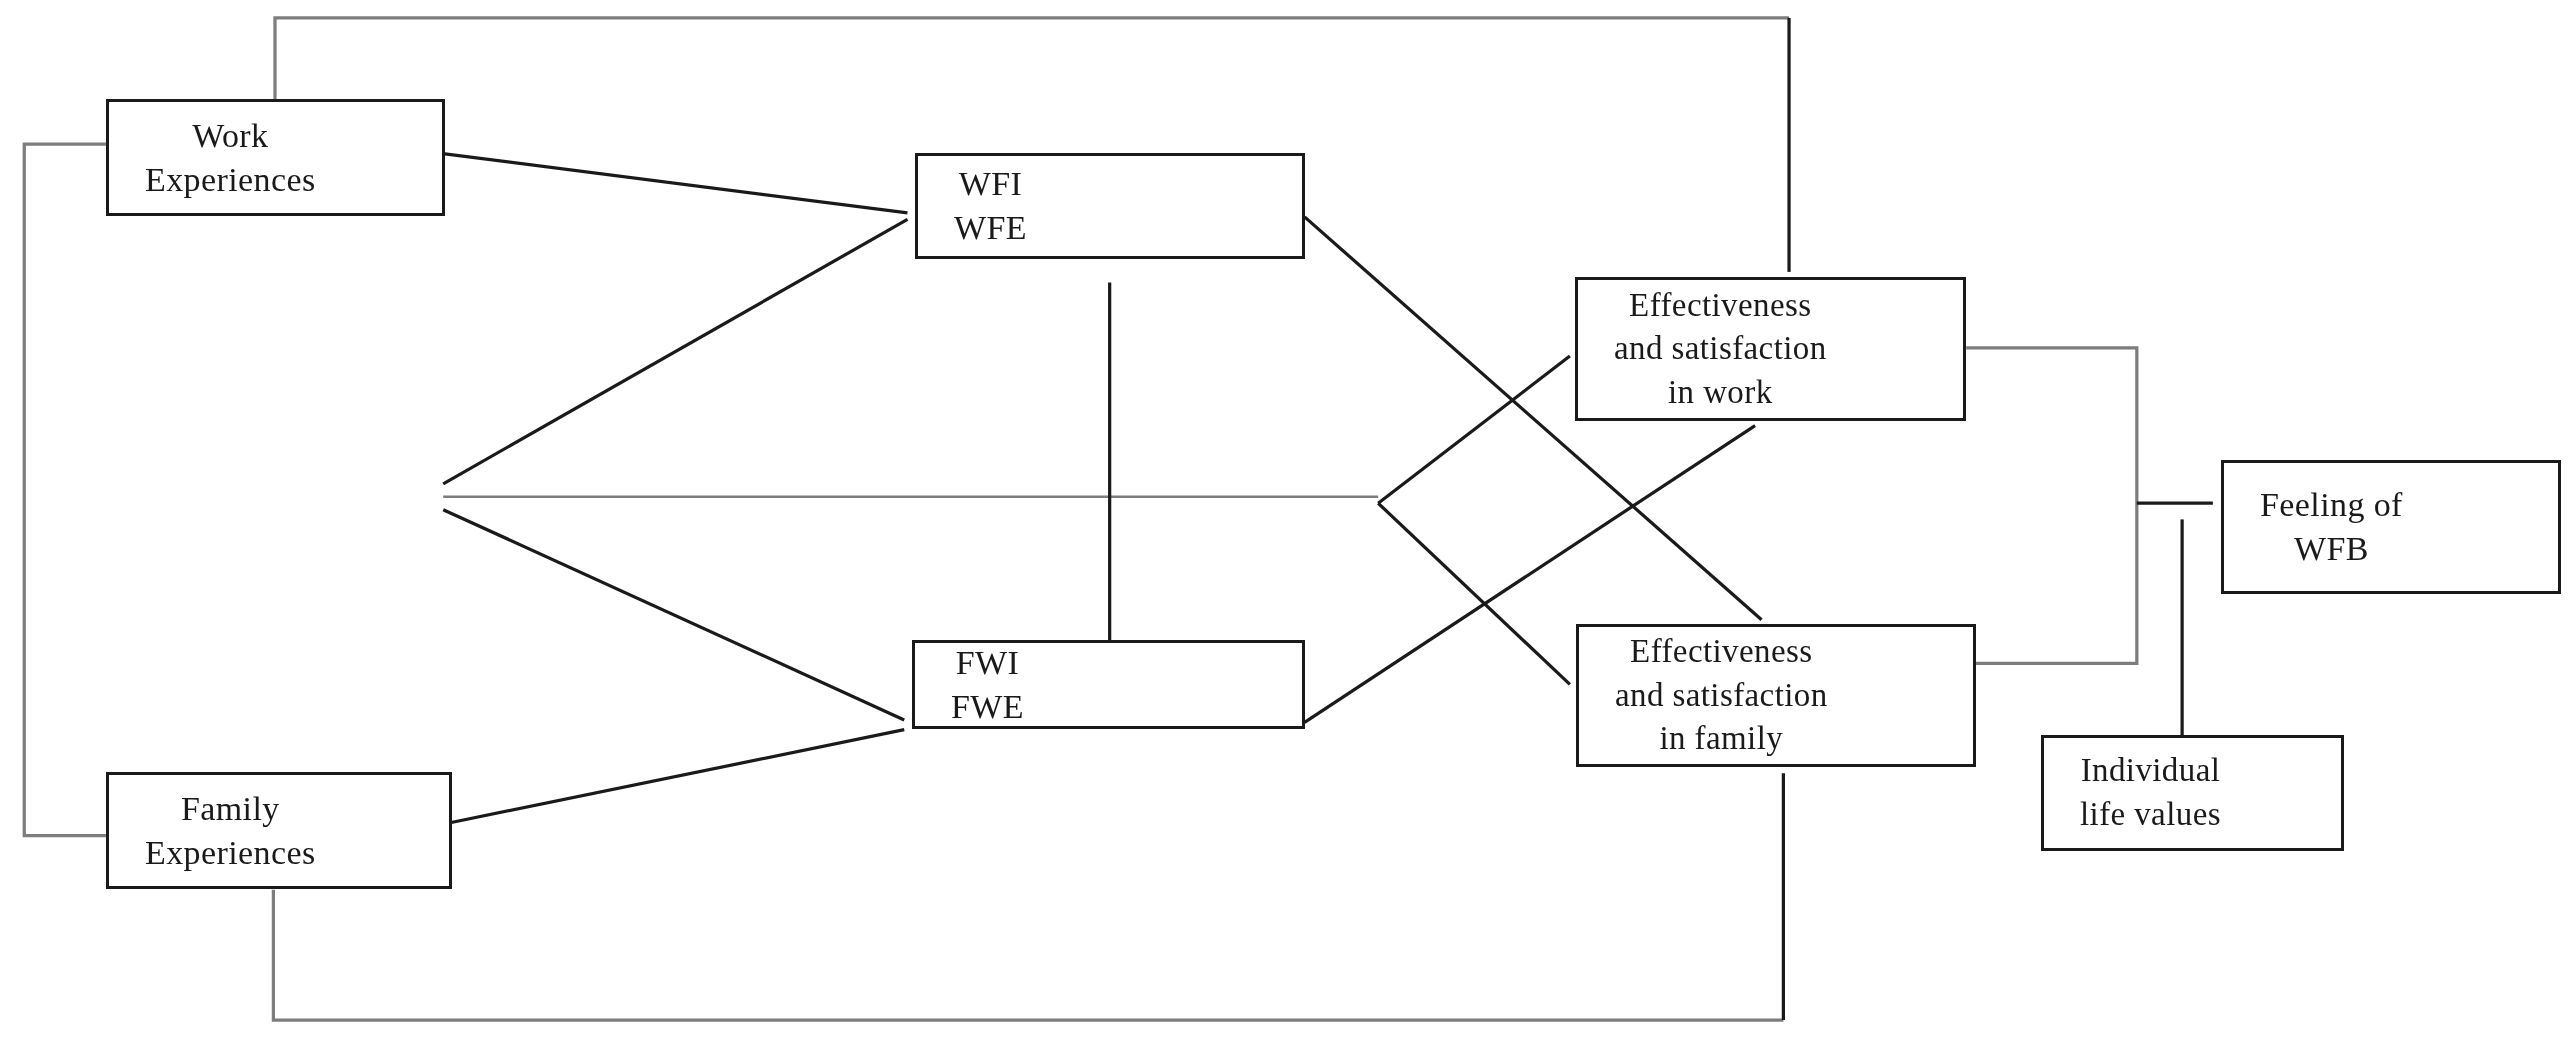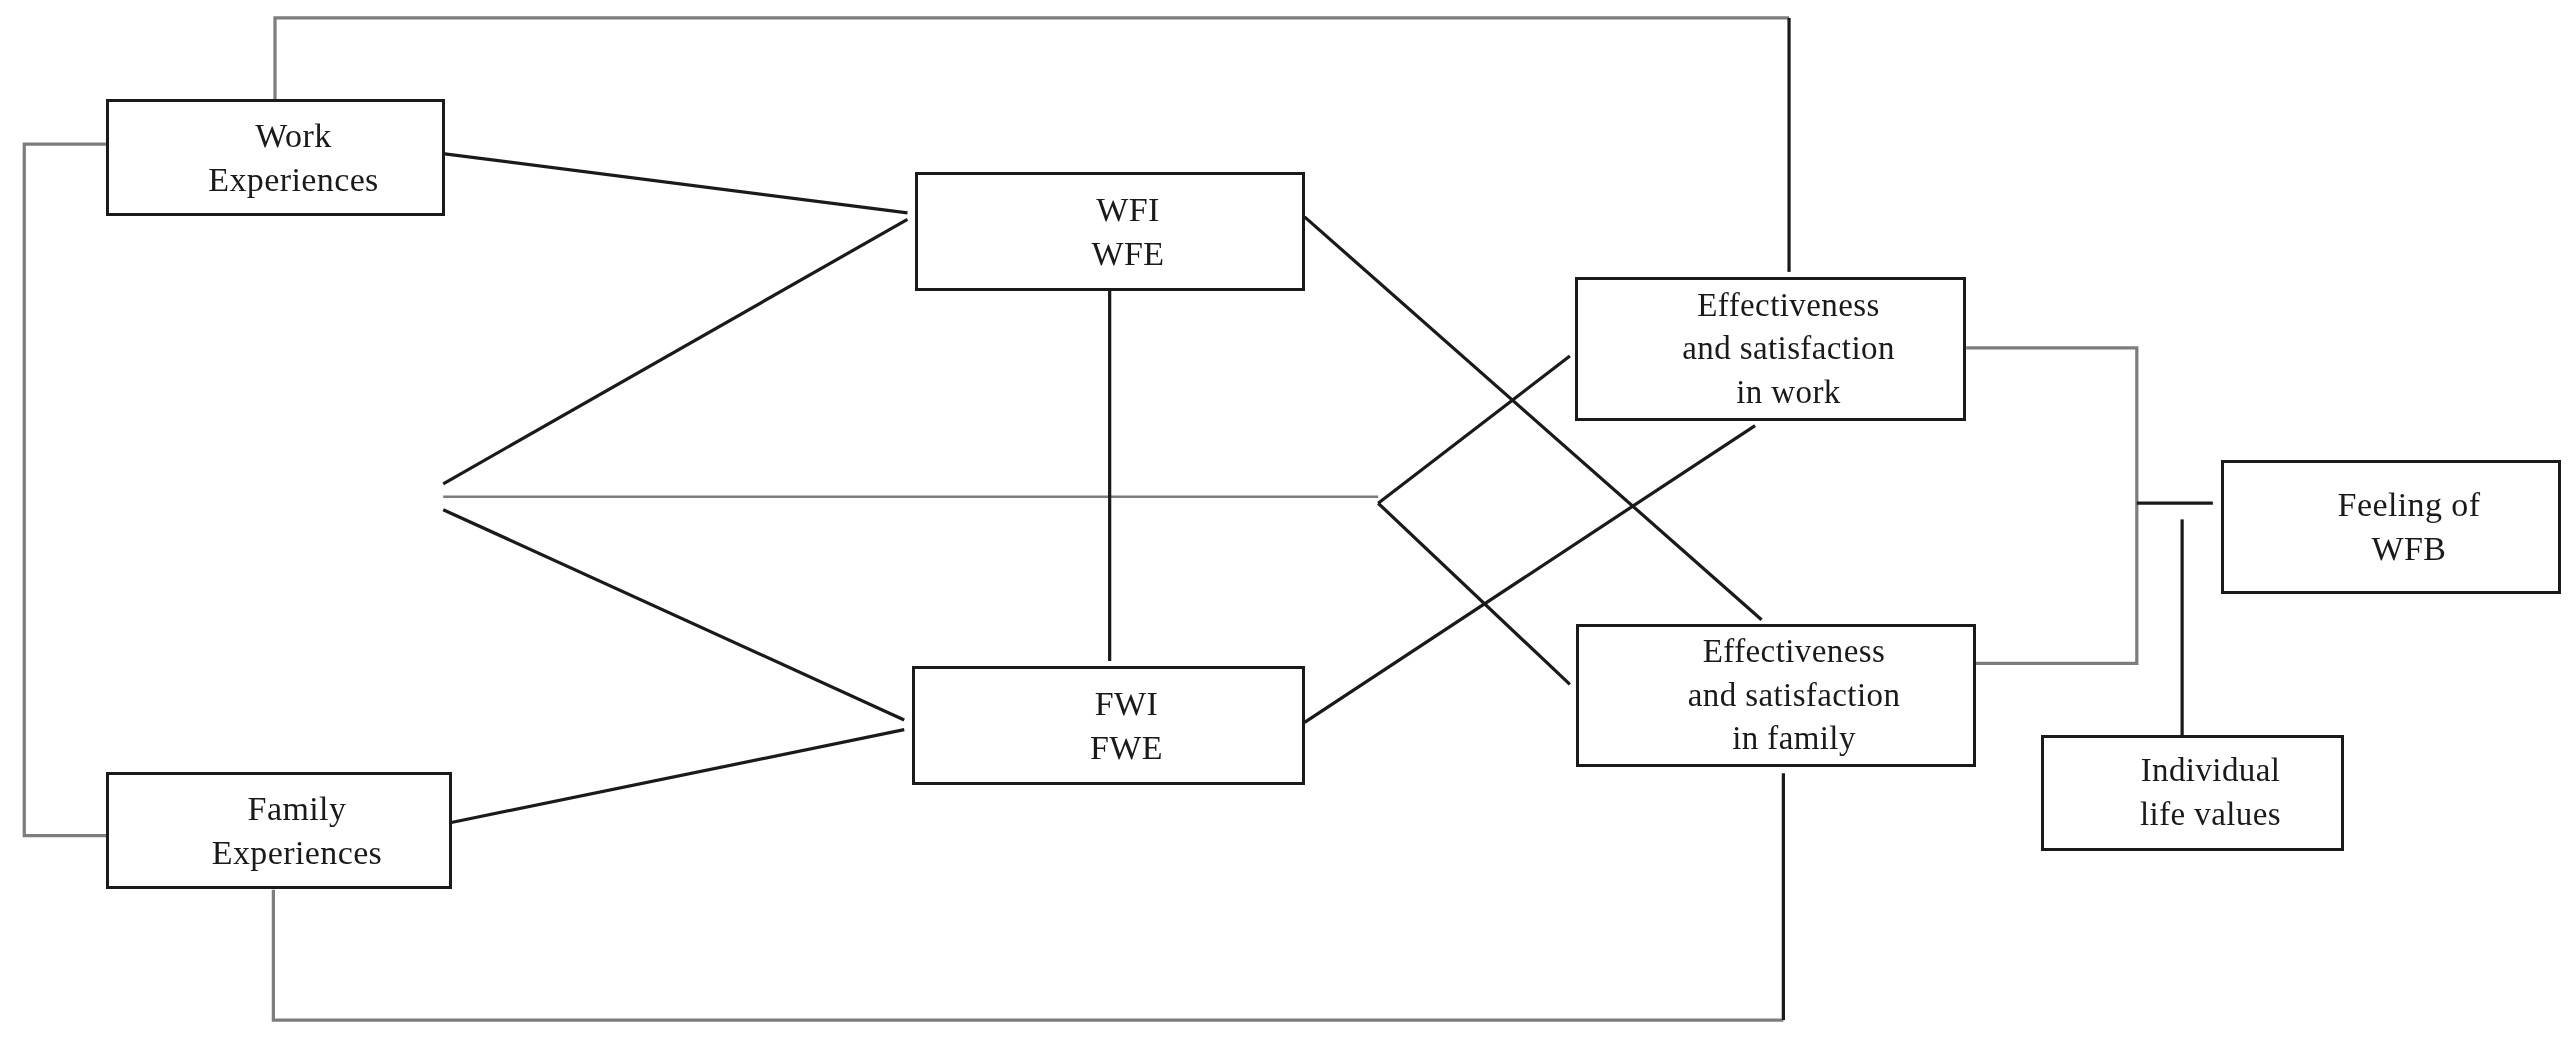--- a/index.html
+++ b/index.html
@@ -21,21 +21,21 @@
   #edges{position:absolute;left:0;top:0;width:2576px;height:1042px;}
   #edges path, #edges polyline{fill:none;}
   .ink{stroke:var(--line-black);stroke-width:4;}
   .gray{stroke:var(--line-gray);stroke-width:4;}
   .thin{stroke-width:3;}
   .node{
     position:absolute;
     box-sizing:border-box;
     border:3.2px solid var(--box-border);
     background:var(--box-fill);
-    display:flex;align-items:center;justify-content:center;
+    display:flex;align-items:center;
     text-align:center;
     padding-left:36px;
   }
   .label{
     white-space:pre-line;
     color:var(--text);
     font-size:34px;
     line-height:1.28;
     letter-spacing:0.4px;
   }
@@ -78,26 +78,26 @@
     <span class="label">Work
 Experiences</span>
   </div>
 
 
   <div class="node" style="left:106px;top:772px;width:346px;height:117px">
     <span class="label">Family
 Experiences</span>
   </div>
 
-  <div class="node" style="left:915px;top:172px;width:390px;height:119px">
+  <div class="node" style="left:915px;top:153px;width:390px;height:106px">
     <span class="label">WFI
 WFE</span>
   </div>
 
-  <div class="node" style="left:912px;top:666px;width:393px;height:119px">
+  <div class="node" style="left:912px;top:640px;width:393px;height:89px">
     <span class="label">FWI
 FWE</span>
   </div>
 
   <div class="node" style="left:1575px;top:277px;width:391px;height:144px">
     <span class="label small">Effectiveness
 and satisfaction
 in work</span>
   </div>
 

